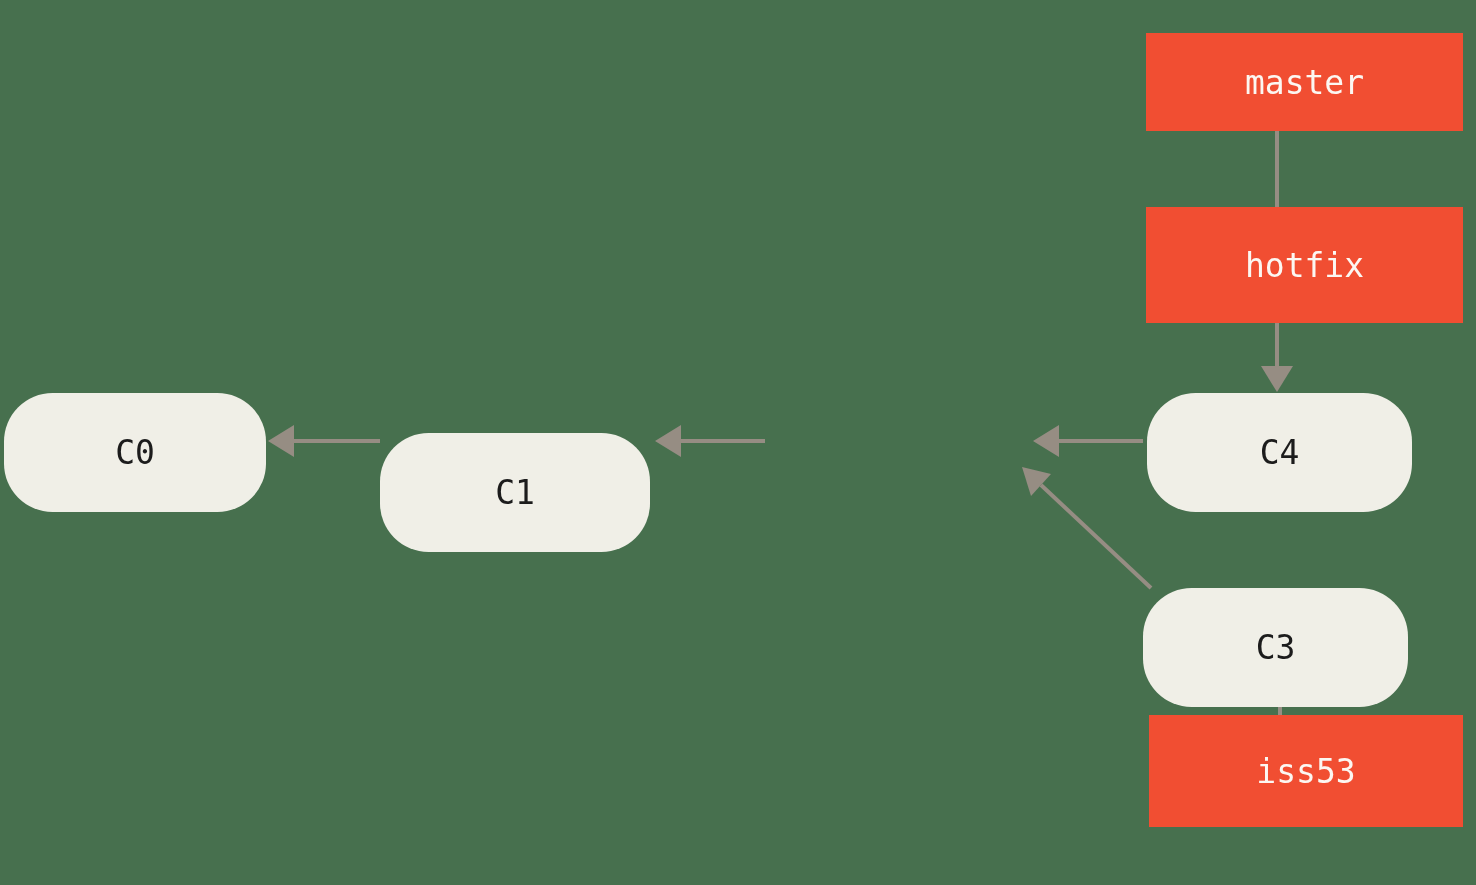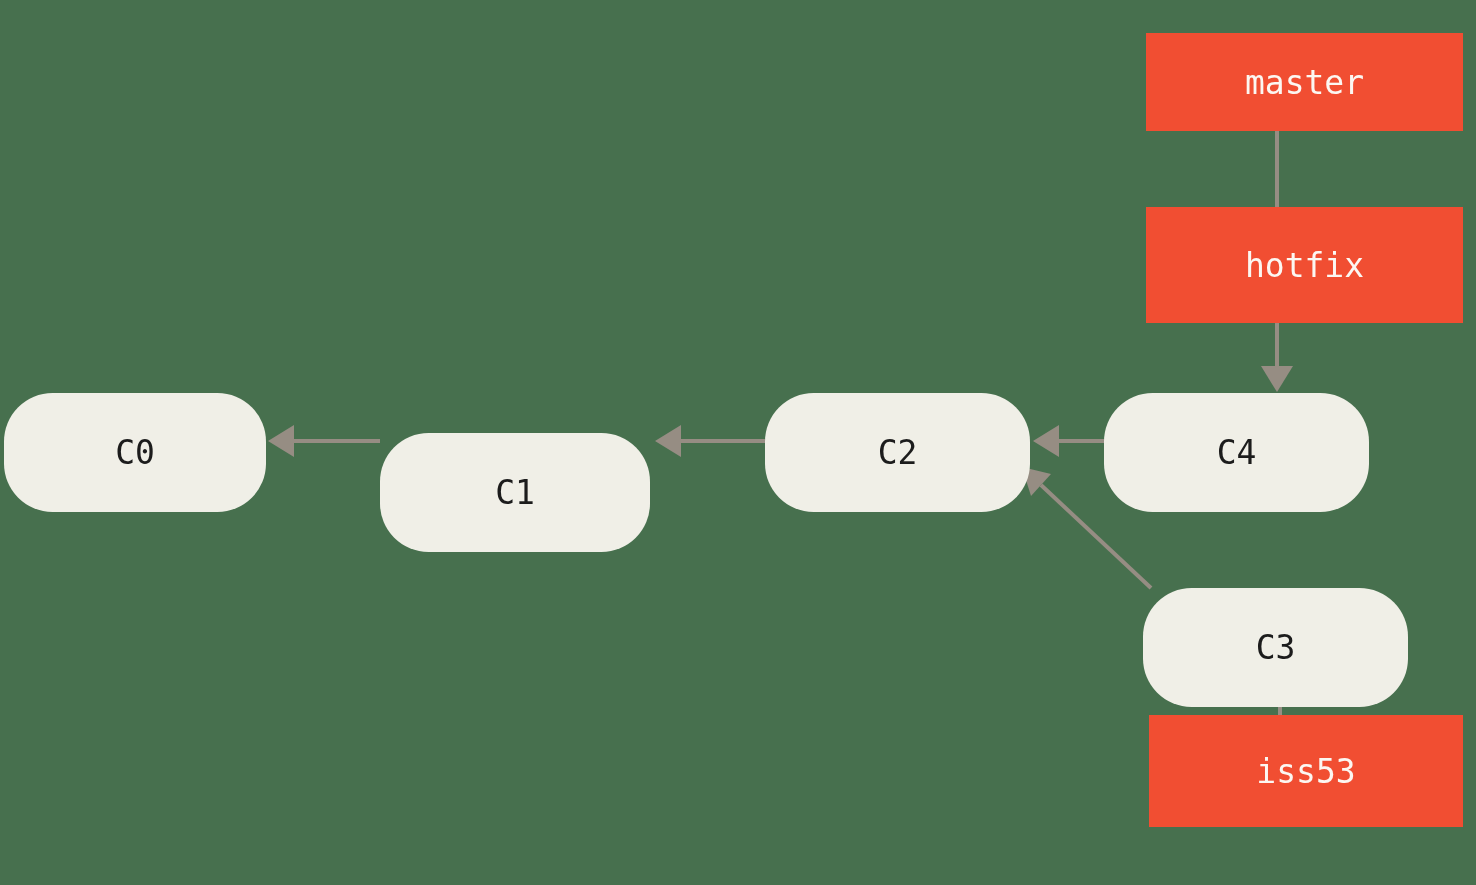--- a/index.html
+++ b/index.html
@@ -54,21 +54,21 @@
     background: var(--branch-fill);
     display: flex;
     align-items: center;
     justify-content: center;
     font-size: 33px;
     color: var(--branch-text);
   }
   .c0 { left: 4px;    top: 393px; width: 262px; }
   .c1 { left: 380px;  top: 393px; width: 270px; margin-top: 40px; }
   .c2 { left: 765px;  top: 393px; width: 265px; }
-  .c4 { left: 1104px; top: 393px; width: 265px; }
+  .c4 { left: 1147px; top: 393px; width: 265px; }
   .c3 { left: 1143px; top: 588px; width: 265px; }
   .b-master { left: 1146px; top: 33px;  width: 317px; height: 98px; }
   .b-hotfix { left: 1146px; top: 207px; width: 317px; height: 116px; }
   .b-iss53  { left: 1149px; top: 715px; width: 314px; height: 112px; }
 </style>
 </head>
 <body>
 
 <div class="stage">
 
@@ -90,21 +90,20 @@
 
     <line class="edge-line" x1="1277" y1="306" x2="1277" y2="366"></line>
     <polygon class="edge-head" points="1277,392 1261,366 1293,366"></polygon>
 
     <line class="edge-line" x1="1280" y1="753" x2="1280" y2="691"></line>
     <polygon class="edge-head" points="1280,665 1264,691 1296,691"></polygon>
   </svg>
 
   <div class="commit-pill c0">C0</div>
   <div class="commit-pill c1">C1</div>
-  <div class="commit-pill c2">C2</div>
   <div class="commit-pill c4">C4</div>
   <div class="commit-pill c3">C3</div>
 
   <div class="branch-box b-master">master</div>
   <div class="branch-box b-hotfix">hotfix</div>
   <div class="branch-box b-iss53">iss53</div>
 
 </div>
 
 </body></html>

